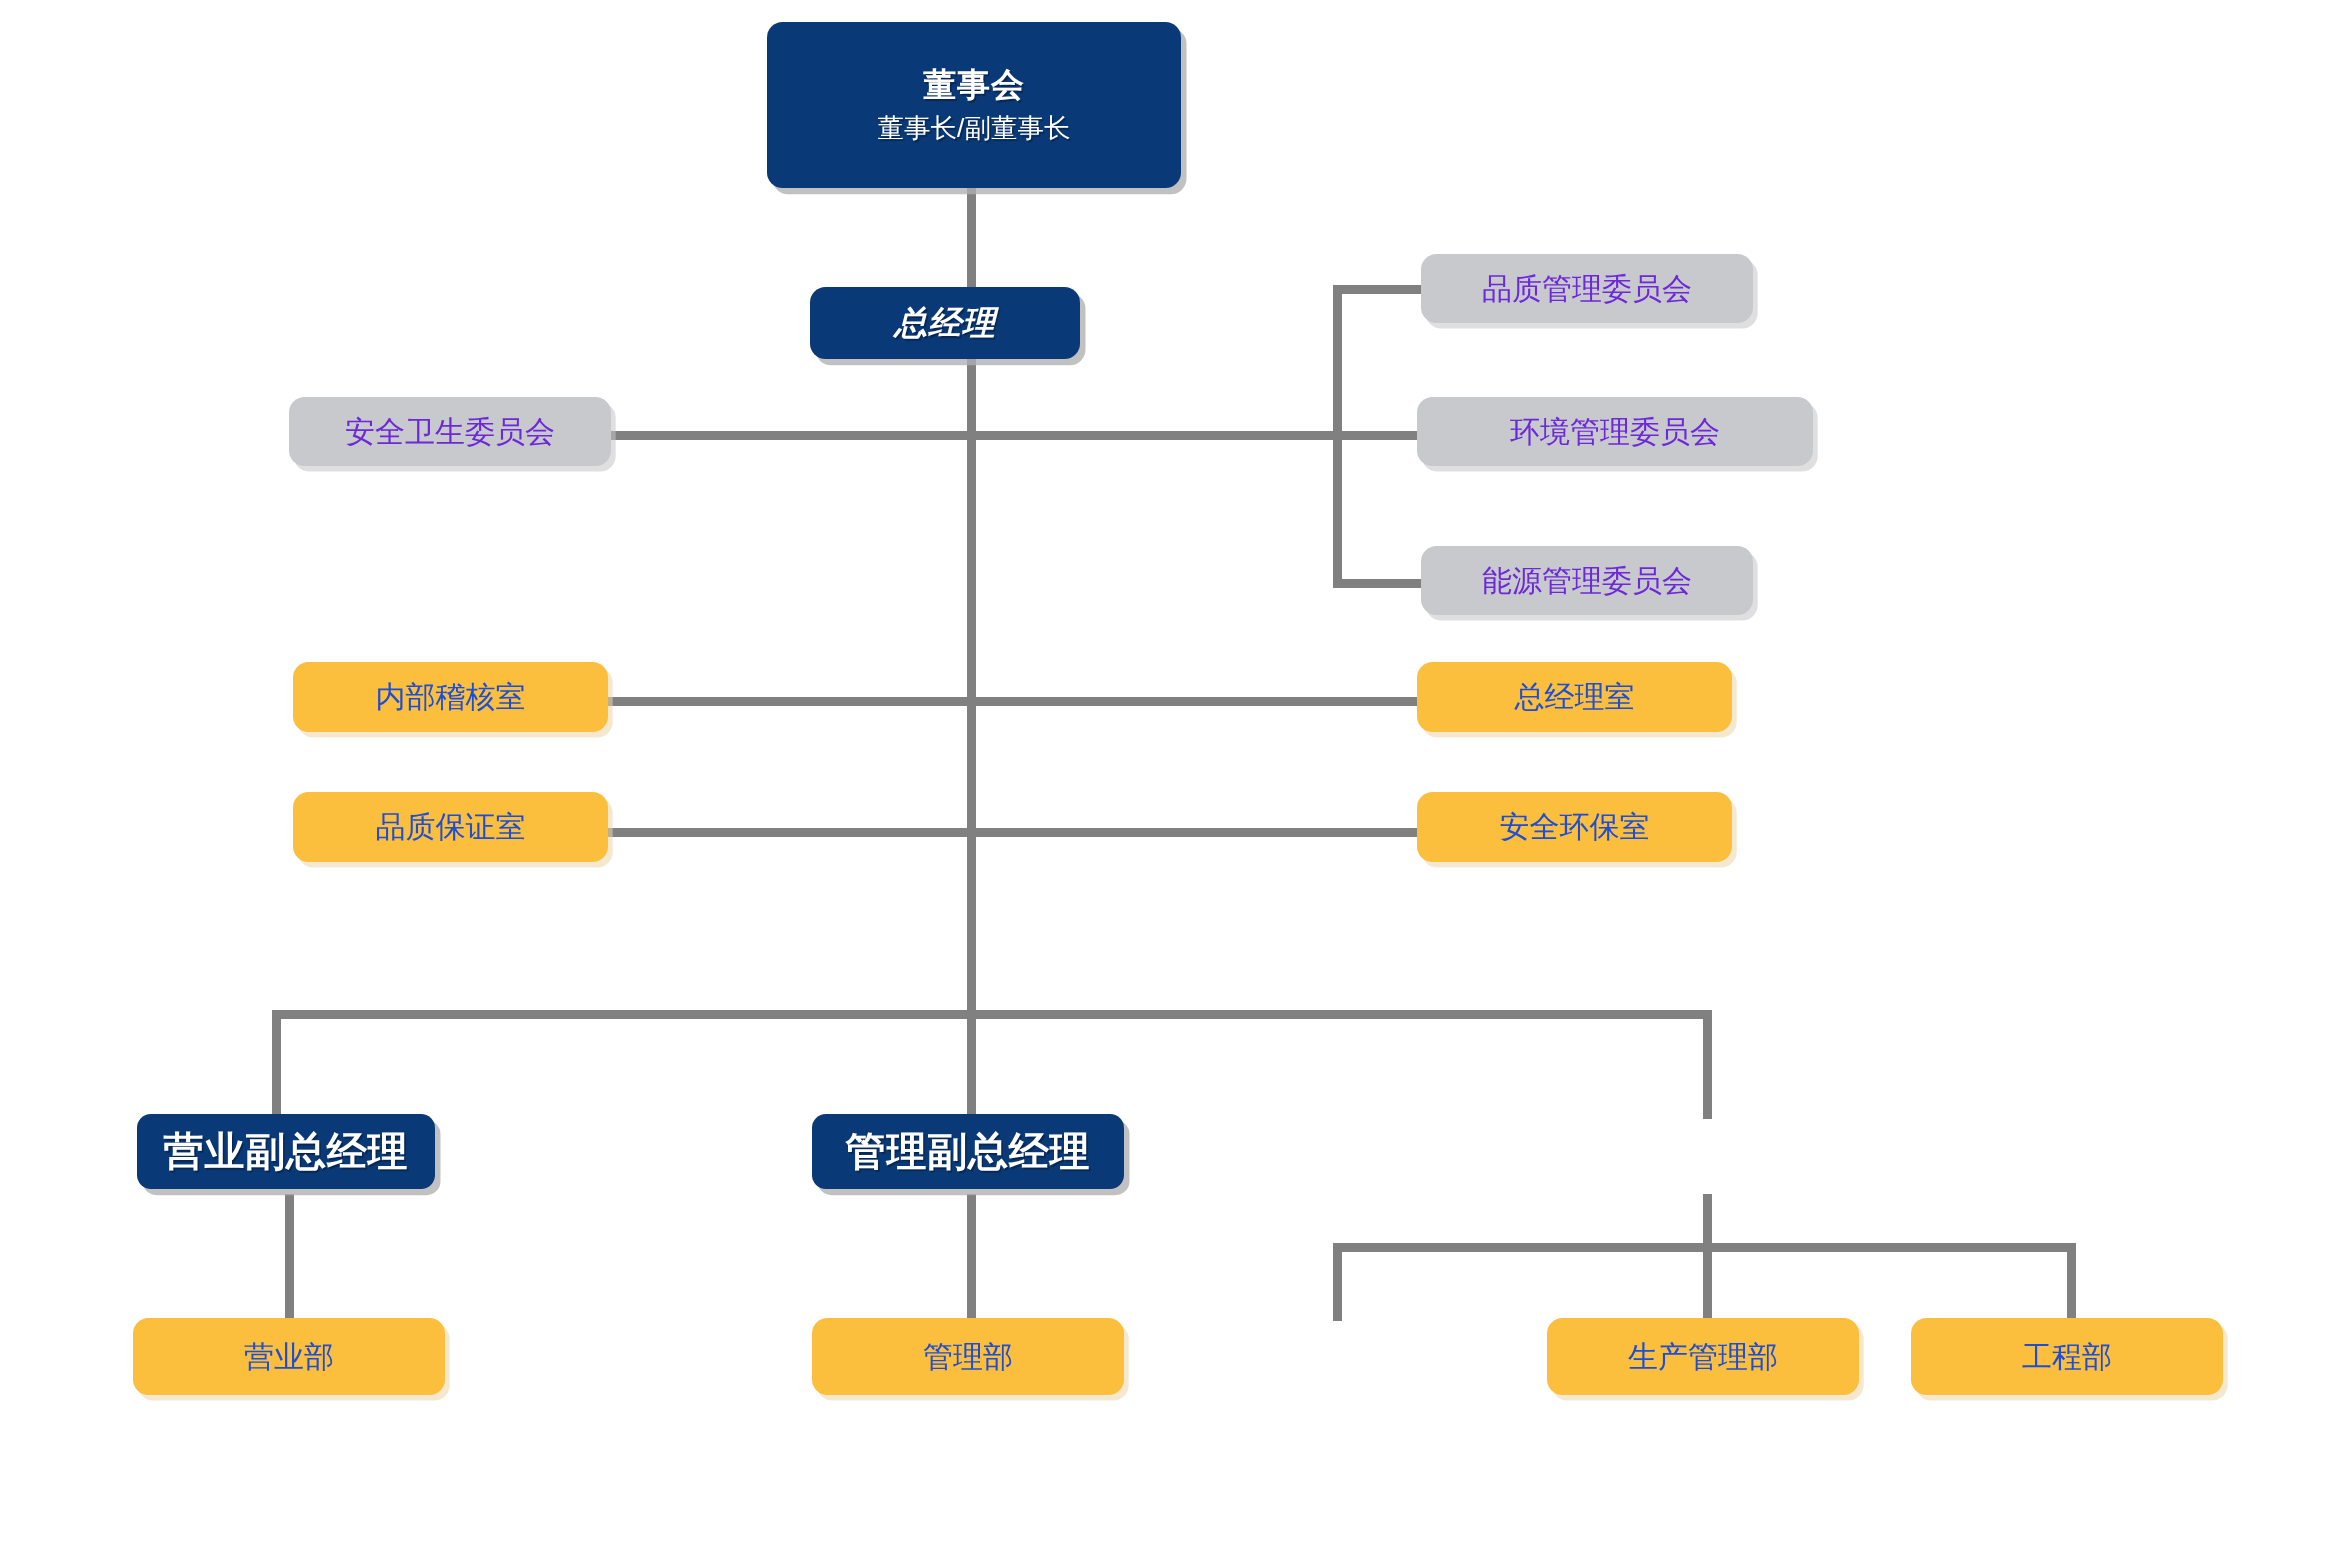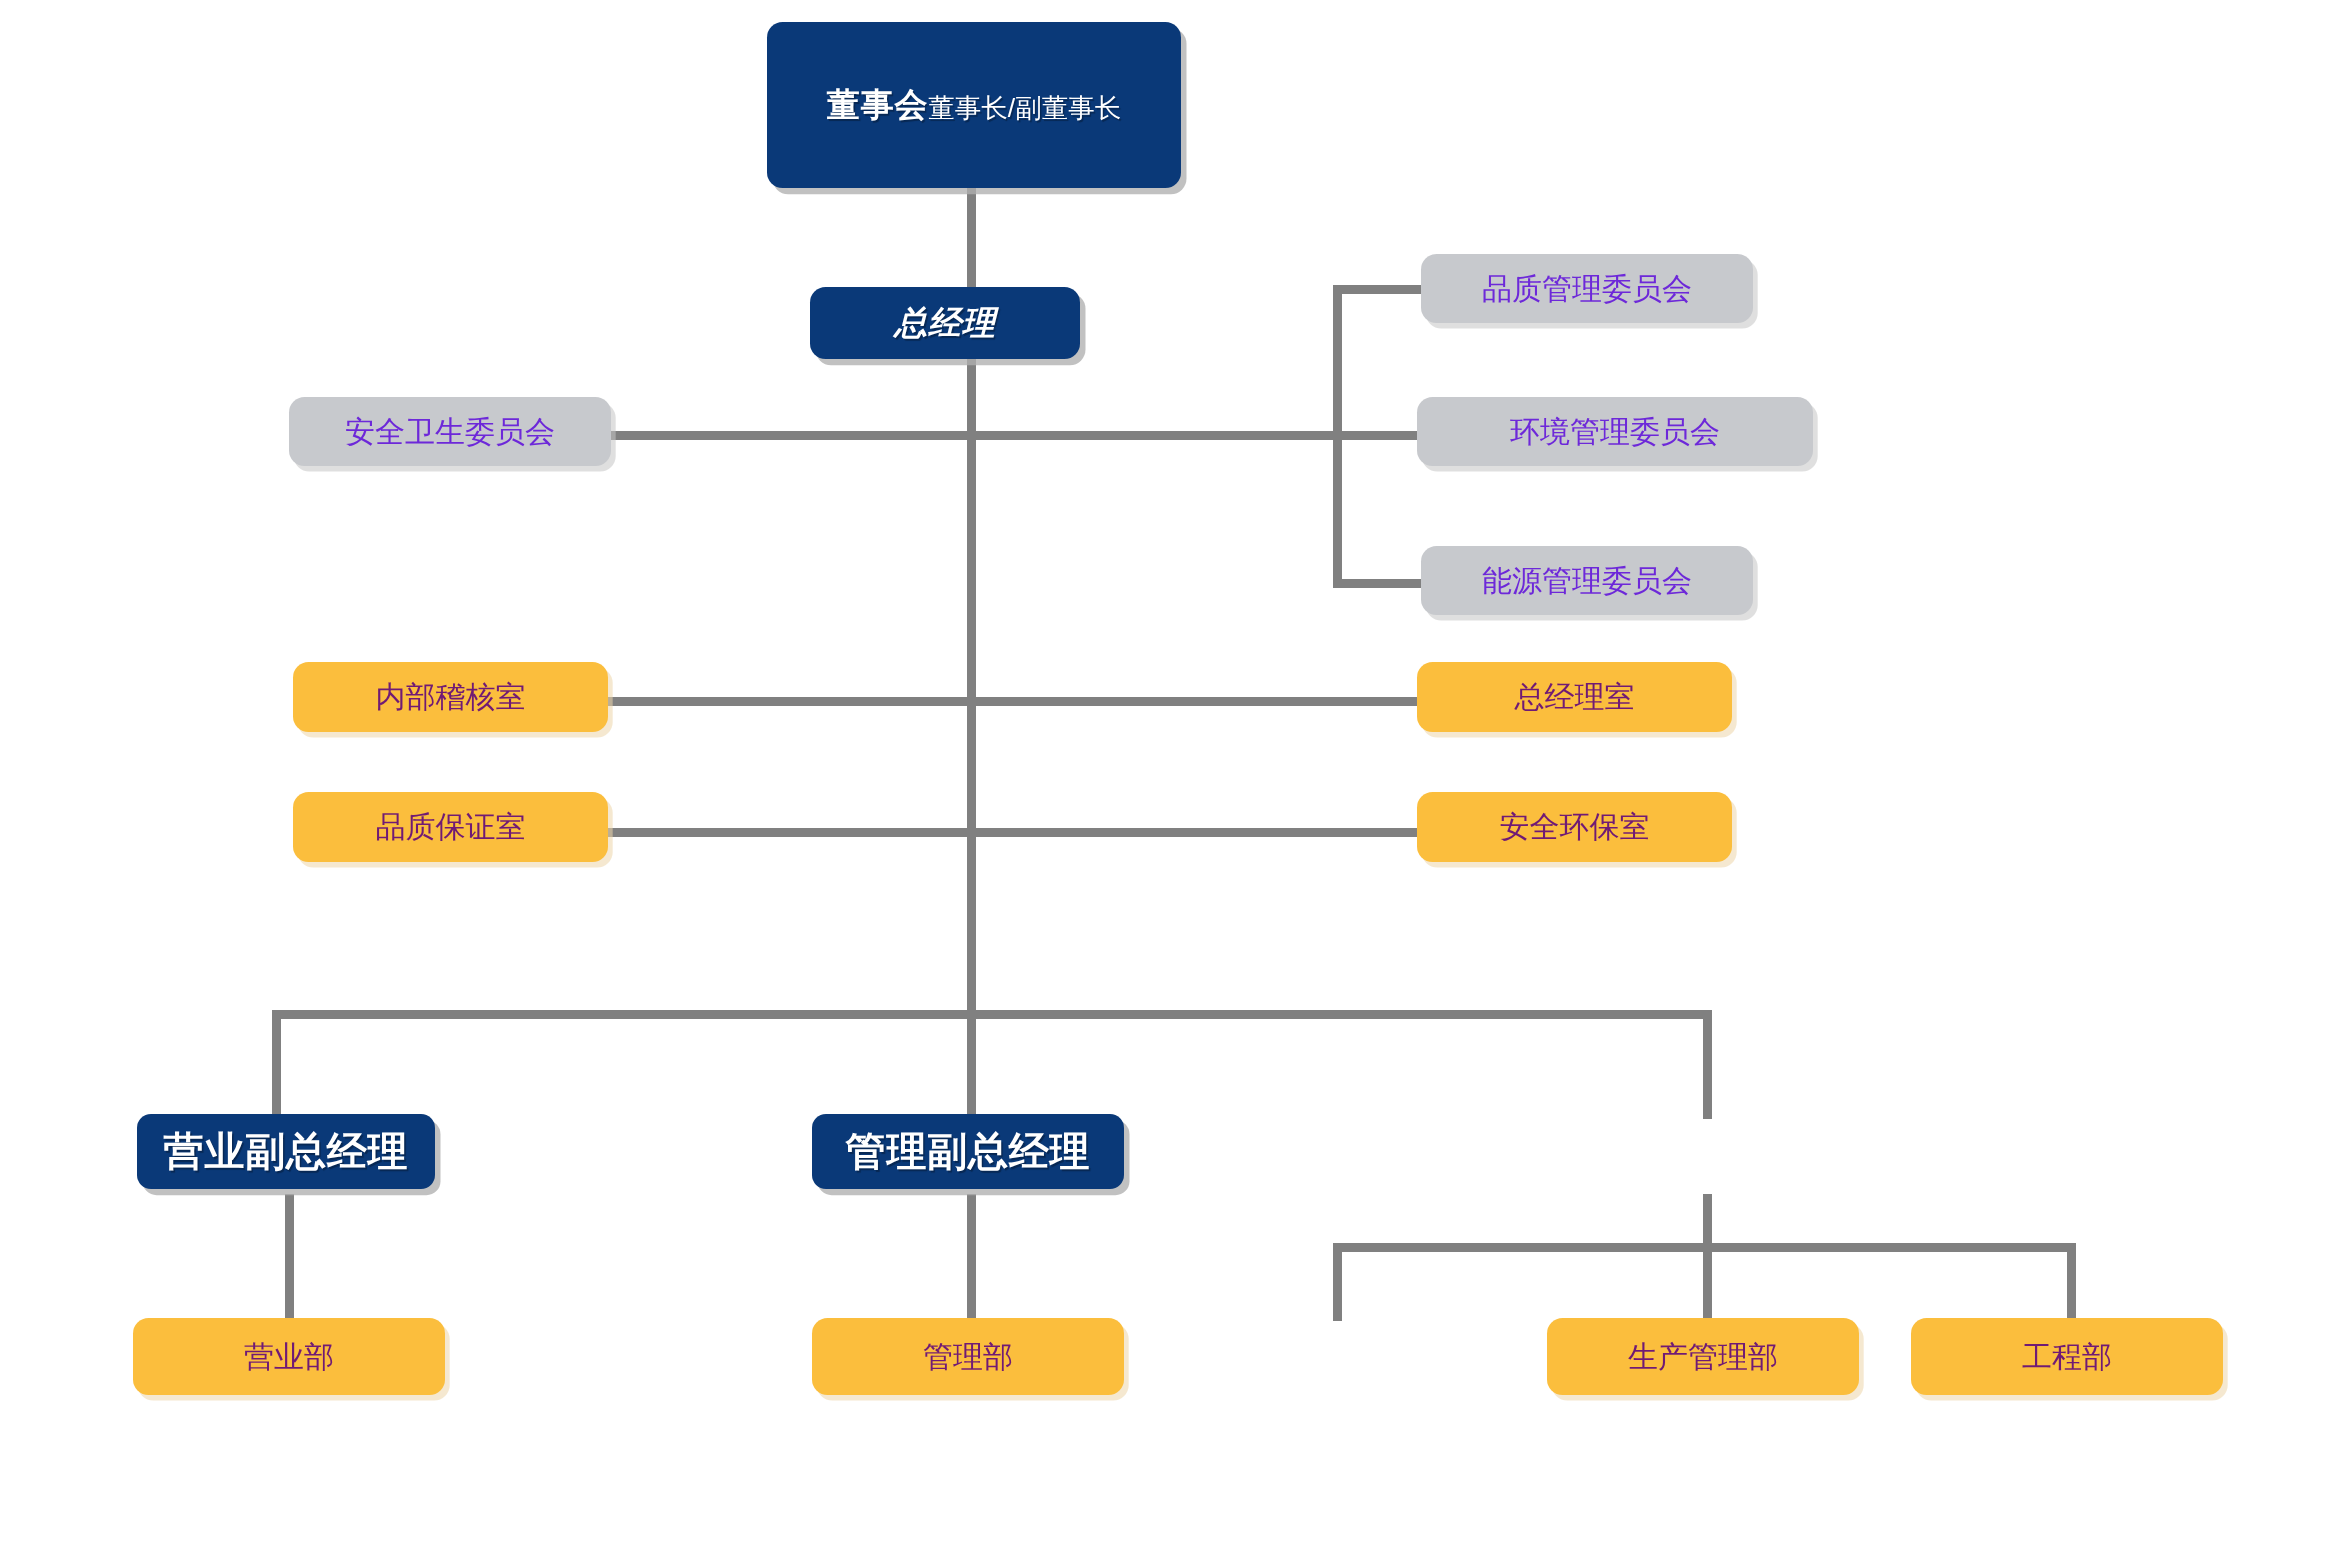--- a/index.html
+++ b/index.html
@@ -22,21 +22,21 @@
     background: #808080;
   }
   .line-v { width: 8.6px; }
   .line-h { height: 8.6px; }
 
   
   .node {
     position: absolute;
     box-sizing: border-box;
     display: flex;
-    flex-direction: row;
+    flex-direction: column;
     align-items: center;
     justify-content: center;
     border-radius: 15.6px;
     text-align: center;
     line-height: 1.18;
     white-space: nowrap;
   }
 
   .node.navy {
     background: #0A3978;
@@ -59,21 +59,21 @@
   .node.grey {
     background: #C7C9CD;
     color: #6d28d9;
     font-weight: normal;
     box-shadow: 4.7px 5.5px 0 0 rgba(196,196,196,0.55);
   }
   .node.grey .title { font-size: 30px; }
 
   .node.orange {
     background: #FBBE3D;
-    color: #701a75;
+    color: #1d4ed8;
     font-weight: normal;
     box-shadow: 4.7px 5.5px 0 0 rgba(236,214,170,0.55);
   }
   .node.orange .title { font-size: 30px; }
 
   
   .node.vp { border-radius: 14px; }
   .node.vp .title { font-size: 40px; }
 </style>
 </head>

